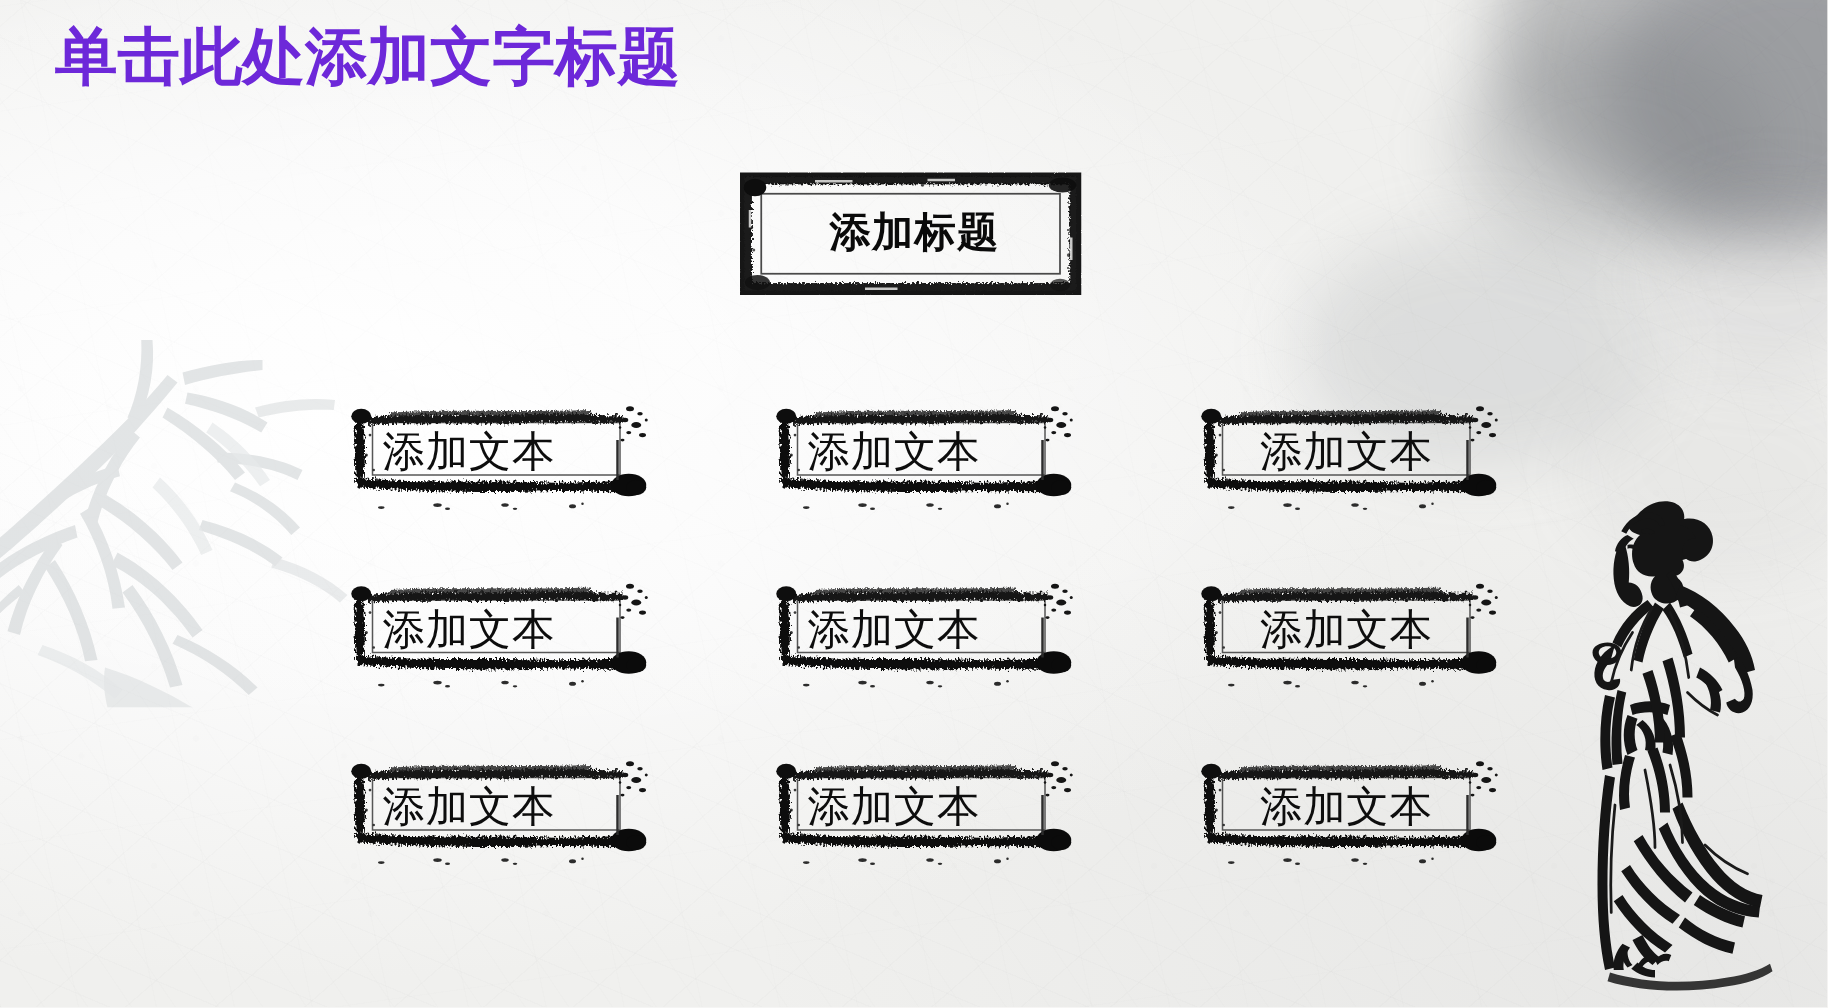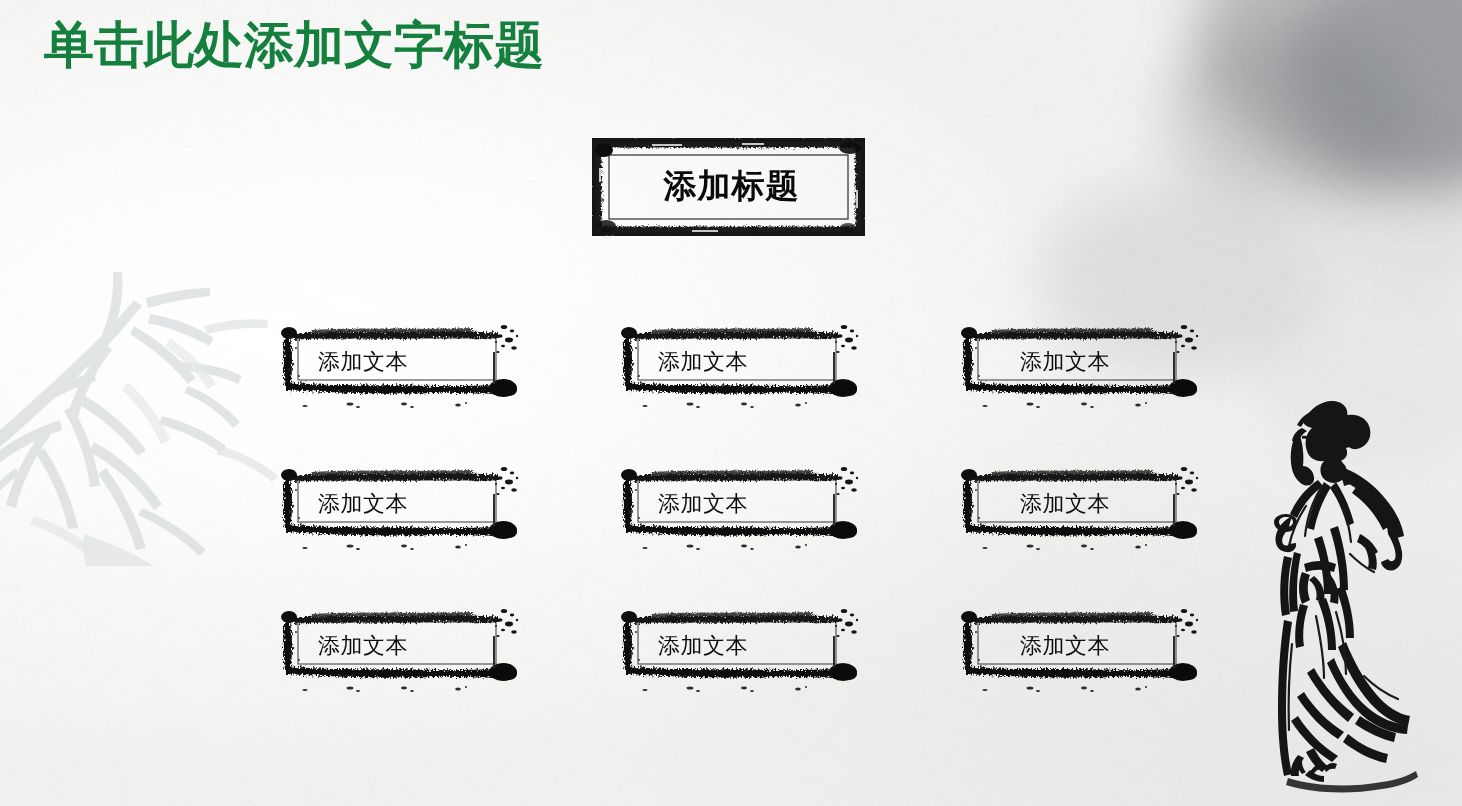--- a/index.html
+++ b/index.html
@@ -60,21 +60,21 @@
   .bamboo{
     position:absolute; left:-26px; top:266px; width:330px; height:300px;
     opacity:.50;
   }
   .bamboo svg{ width:100%; height:100%; display:block; }
 
   
   .headline{
     position:absolute; left:44px; top:16px;
     font-size:50px; line-height:1.18;
-    font-weight:700; color:#15803d;
+    font-weight:700; color:#6d28d9;
     letter-spacing:0px; white-space:nowrap;
   }
 
   
   .title-plaque{
     position:absolute; left:592px; top:138px; width:273px; height:98px;
   }
   .title-plaque svg{ position:absolute; inset:0; width:100%; height:100%; }
   .title-plaque .plaque-text{
     position:absolute; inset:0;
@@ -86,24 +86,23 @@
 
   
   .grid{ position:absolute; left:0; top:0; width:1462px; height:806px; }
   .tbox{
     position:absolute; width:250px; height:78px;
   }
   .tbox svg{ position:absolute; left:0; top:0; width:250px; height:96px; overflow:visible; }
   .tbox .tlabel{
     position:absolute; left:34px; top:0; right:34px; height:78px;
     display:flex; align-items:center;
-    font-size:22px; color:#0d0d0d; font-weight:400;
+    font-size:34px; color:#0d0d0d; font-weight:400;
     white-space:nowrap; letter-spacing:0.5px;
     padding-top:10px;
-    margin-left:12px;
   }
   .tbox.indent .tlabel{ padding-left:22px; }
 
   
   .scholar{
     position:absolute; left:1218px; top:386px; width:238px; height:412px;
   }
   .scholar svg{ width:100%; height:100%; display:block; }
 </style>
 </head>

